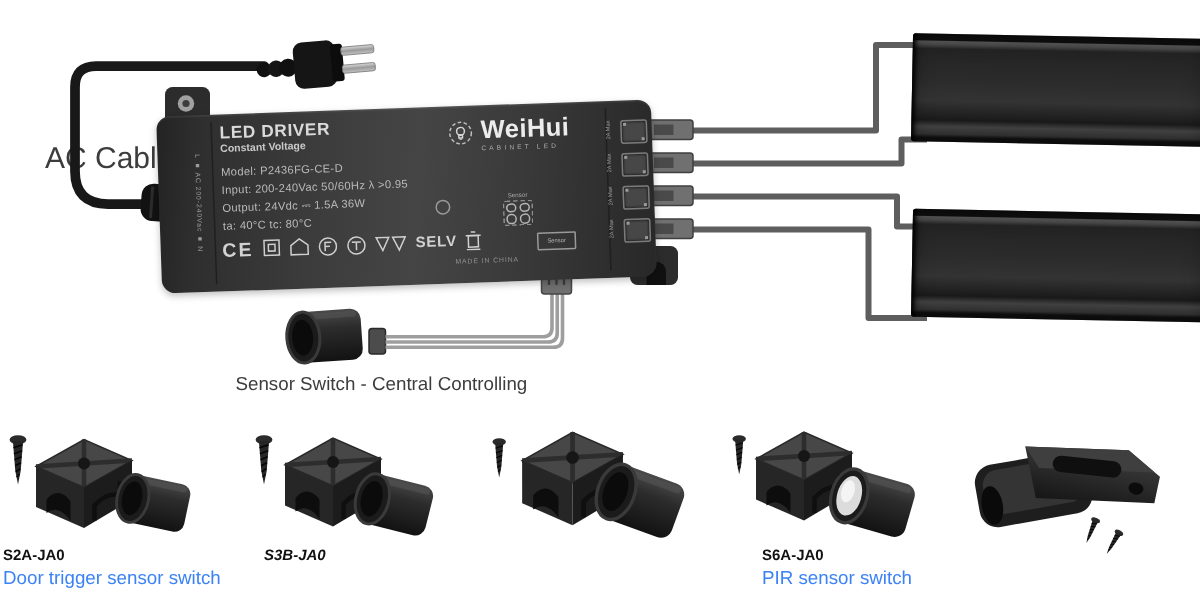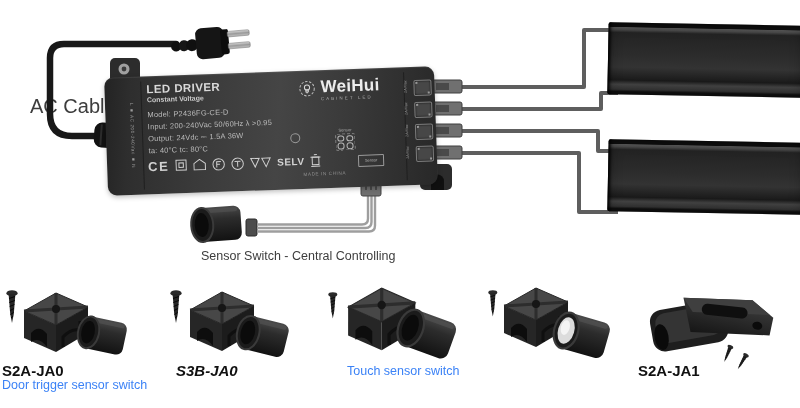--- a/index.html
+++ b/index.html
@@ -4,21 +4,21 @@
 <style>
   html,body{margin:0;padding:0;background:#fff;}
   .stage{position:relative;width:800px;height:408px;background:#fff;overflow:hidden;
          font-family:"Liberation Sans", sans-serif;}
   .abs{position:absolute;}
   svg{display:block;}
 
   
   .callout{color:#3d3d3d;font-size:20px;}
   .ac-label{left:30px;top:95px;}
-  .sensor-label{left:157px;top:249px;font-size:12.5px;margin-left:44px;}
+  .sensor-label{left:157px;top:249px;font-size:12.5px;}
 
   
   .driver{left:106px;top:72px;width:330px;height:118px;border-radius:9px;
           transform:rotate(-2deg);z-index:3;
           background:linear-gradient(95deg,#232323 0%,#2e2e2e 8%,#3b3b3b 30%,#454545 52%,#3a3a3a 72%,#282828 100%);
           box-shadow:inset 0 1px 1px rgba(255,255,255,.09), 0 2px 5px rgba(0,0,0,.25);}
   .seam{top:5px;bottom:5px;width:1px;background:#1c1c1c;opacity:.8;}
   .d-title{left:42px;top:7px;font-size:11.5px;font-weight:bold;letter-spacing:.4px;color:#dadada;}
   .d-sub{left:42px;top:20px;font-size:7px;font-weight:bold;color:#c9c9c9;}
   .d-line{left:42px;font-size:7.5px;color:#b9b9b9;letter-spacing:.2px;}
@@ -49,21 +49,21 @@
   .strip{left:608px;width:196px;height:72px;z-index:2;border-radius:2px;
          background:
            linear-gradient(180deg,#0e0e0e 0%,#0e0e0e 6%,#585858 7%,#4a4a4a 10%,#232323 14%,
                            #2c2c2c 45%,#333333 62%,#1a1a1a 80%,#424242 86%,#343434 93%,#101010 96%,#101010 100%);
          box-shadow:inset 3px 0 3px -1px #000, inset 0 0 14px rgba(0,0,0,.35);}
   .strip1{top:24px;transform:rotate(1.1deg);}
   .strip2{top:141px;transform:rotate(1.1deg);}
 
   
   .prod-label{top:364px;line-height:14px;}
-  .prod-label .m{font-size:15px;font-weight:bold;color:#111;}
+  .prod-label .m{font-size:10px;font-weight:bold;color:#111;}
   .prod-label .d{font-size:12.5px;color:#3b82f6;}
   .pl1{left:2px;} .pl2{left:176px;font-style:italic;} .pl3{left:347px;} .pl4{left:508px;} .pl5{left:638px;}
 </style>
 </head>
 <body>
 
 <div class="stage">
 
   <svg class="abs" width="800" height="408" viewBox="0 0 800 408" style="left:0;top:0;z-index:1;">
     <defs>
@@ -324,21 +324,21 @@
   <div class="abs callout sensor-label">Sensor Switch - Central Controlling</div>
 
   <div class="abs prod-label pl1">
     <div class="m">S2A-JA0</div>
     <div class="d">Door trigger sensor switch</div>
   </div>
   <div class="abs prod-label pl2">
     <div class="m">S3B-JA0</div>
   </div>
   <div class="abs prod-label pl3">
-    <div class="d">Touch sensor switch</div>
   </div>
   <div class="abs prod-label pl4">
+    <div class="m">S6A-JA0</div>
+    <div class="d">PIR sensor switch</div>
   </div>
   <div class="abs prod-label pl5">
-    <div class="m">S2A-JA1</div>
   </div>
 
 </div>
 
 </body></html>

